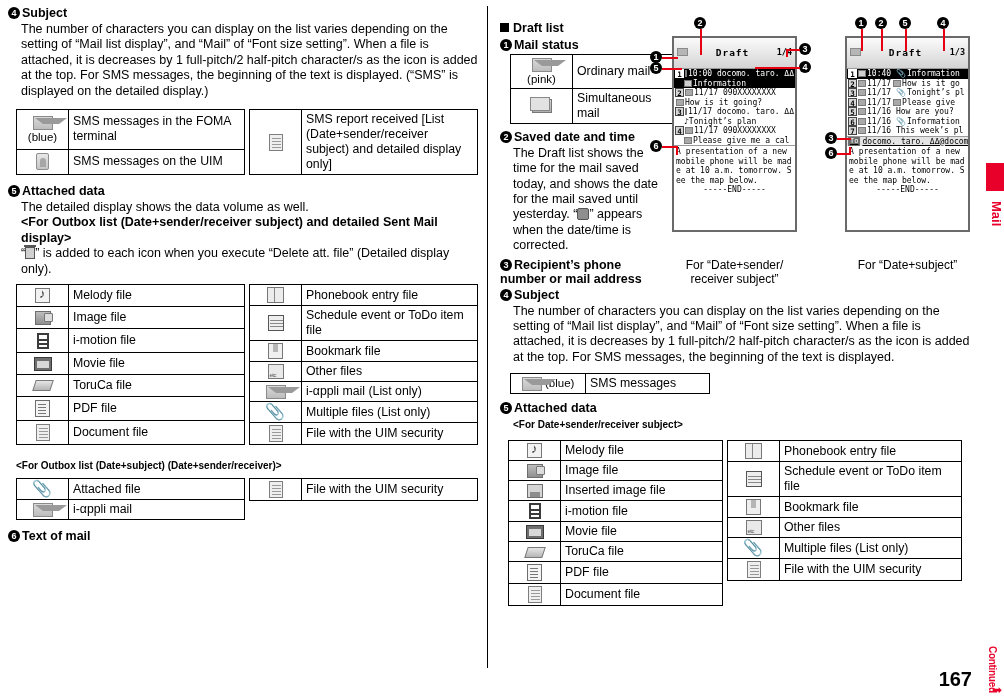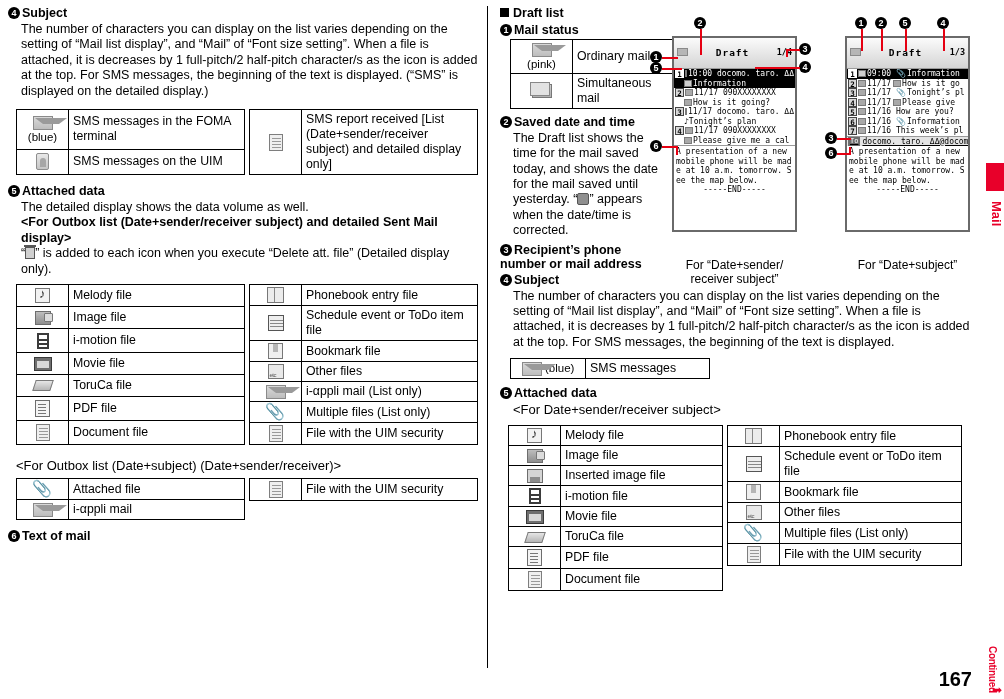--- a/index.html
+++ b/index.html
@@ -10,34 +10,34 @@
     font-family:"Liberation Sans", sans-serif;
     color:#000;
     position:relative;
     overflow:hidden;
     -webkit-font-smoothing:antialiased;
   }
   .page { position:absolute; inset:0; }
 
   
   .col-left  { position:absolute; left:8px;  top:6px; width:470px; }
-  .col-right { position:absolute; left:500px; top:6px; width:470px; }
+  .col-right { position:absolute; left:500px; top:21px; width:470px; }
   .vdivider  { position:absolute; left:487px; top:6px; width:1px; height:662px; background:#000; }
 
   
   .num {
     display:inline-block; width:12px; height:12px; border-radius:50%;
     background:#000; color:#fff; font-size:9px; line-height:12px;
     text-align:center; font-weight:bold; margin-right:2px;
     vertical-align:1px; font-family:"Liberation Sans", sans-serif;
   }
   .sqmark { display:inline-block; width:9px; height:9px; background:#000; margin-right:4px; vertical-align:0px;}
   h3.hd { font-size:12.5px; font-weight:bold; margin:0 0 1px 0; line-height:15px; }
   p.body { font-size:12.5px; margin:0 0 0 13px; line-height:15.4px; }
-  p.sub { font-size:13px; font-weight:normal; margin:2px 0 3px 13px; line-height:15px; }
+  p.sub { font-size:10px; font-weight:bold; margin:2px 0 3px 13px; line-height:15px; }
 
   
   table.icn { border-collapse:collapse; font-size:12.3px; }
   table.icn td { border:1px solid #000; padding:1px 4px; vertical-align:middle; }
   table.icn td.ic { width:52px; text-align:center; padding:2px 2px; }
   table.icn td.tx { line-height:15px; padding-top:2px; padding-bottom:2px;}
   .tblrow { display:flex; gap:0px; }
 
   
   .gi { display:inline-block; width:19px; height:15px; position:relative; vertical-align:middle;}
@@ -426,21 +426,21 @@
       <div class="row sel" style="padding-left:10px;">
         <span class="sq"></span>
           <span>Information</span>
       </div>
 
       <div class="row">
         <span class="idx">2</span>
           <span class="sq"></span>
           <span>11/17 090XXXXXXXX</span>
       </div>
-      <div class="row" style="padding-left:10px;text-align:center;">
+      <div class="row" style="padding-left:2px;text-align:center;">
         <span class="sq"></span>
           <span>How is it going?</span>
       </div>
 
       <div class="row">
         <span class="idx">3</span>
           <span class="sq"></span>
           <span>11/17 docomo. taro. ΔΔ</span>
       </div>
       <div class="row" style="padding-left:10px;">
@@ -477,21 +477,21 @@
     <div class="lcd" style="height:196px;">
       <div class="lcd-title">
         <span class="lft"><span class="env-mini"></span></span>
         <span class="mid">Draft</span>
         <span class="rgt">1/3</span>
       </div>
 
       <div class="row sel">
         <span class="idx">1</span>
           <span class="sq"></span>
-          <span>09:00</span>
+          <span>10:40</span>
           <span class="clipm">&nbsp;📎</span>
           <span>Information</span>
       </div>
       <div class="row">
         <span class="idx">2</span>
           <span class="sq"></span>
           <span>11/17</span>
           <span class="sq" style="margin-left:2px"></span>
           <span>How is it go</span>
       </div>

